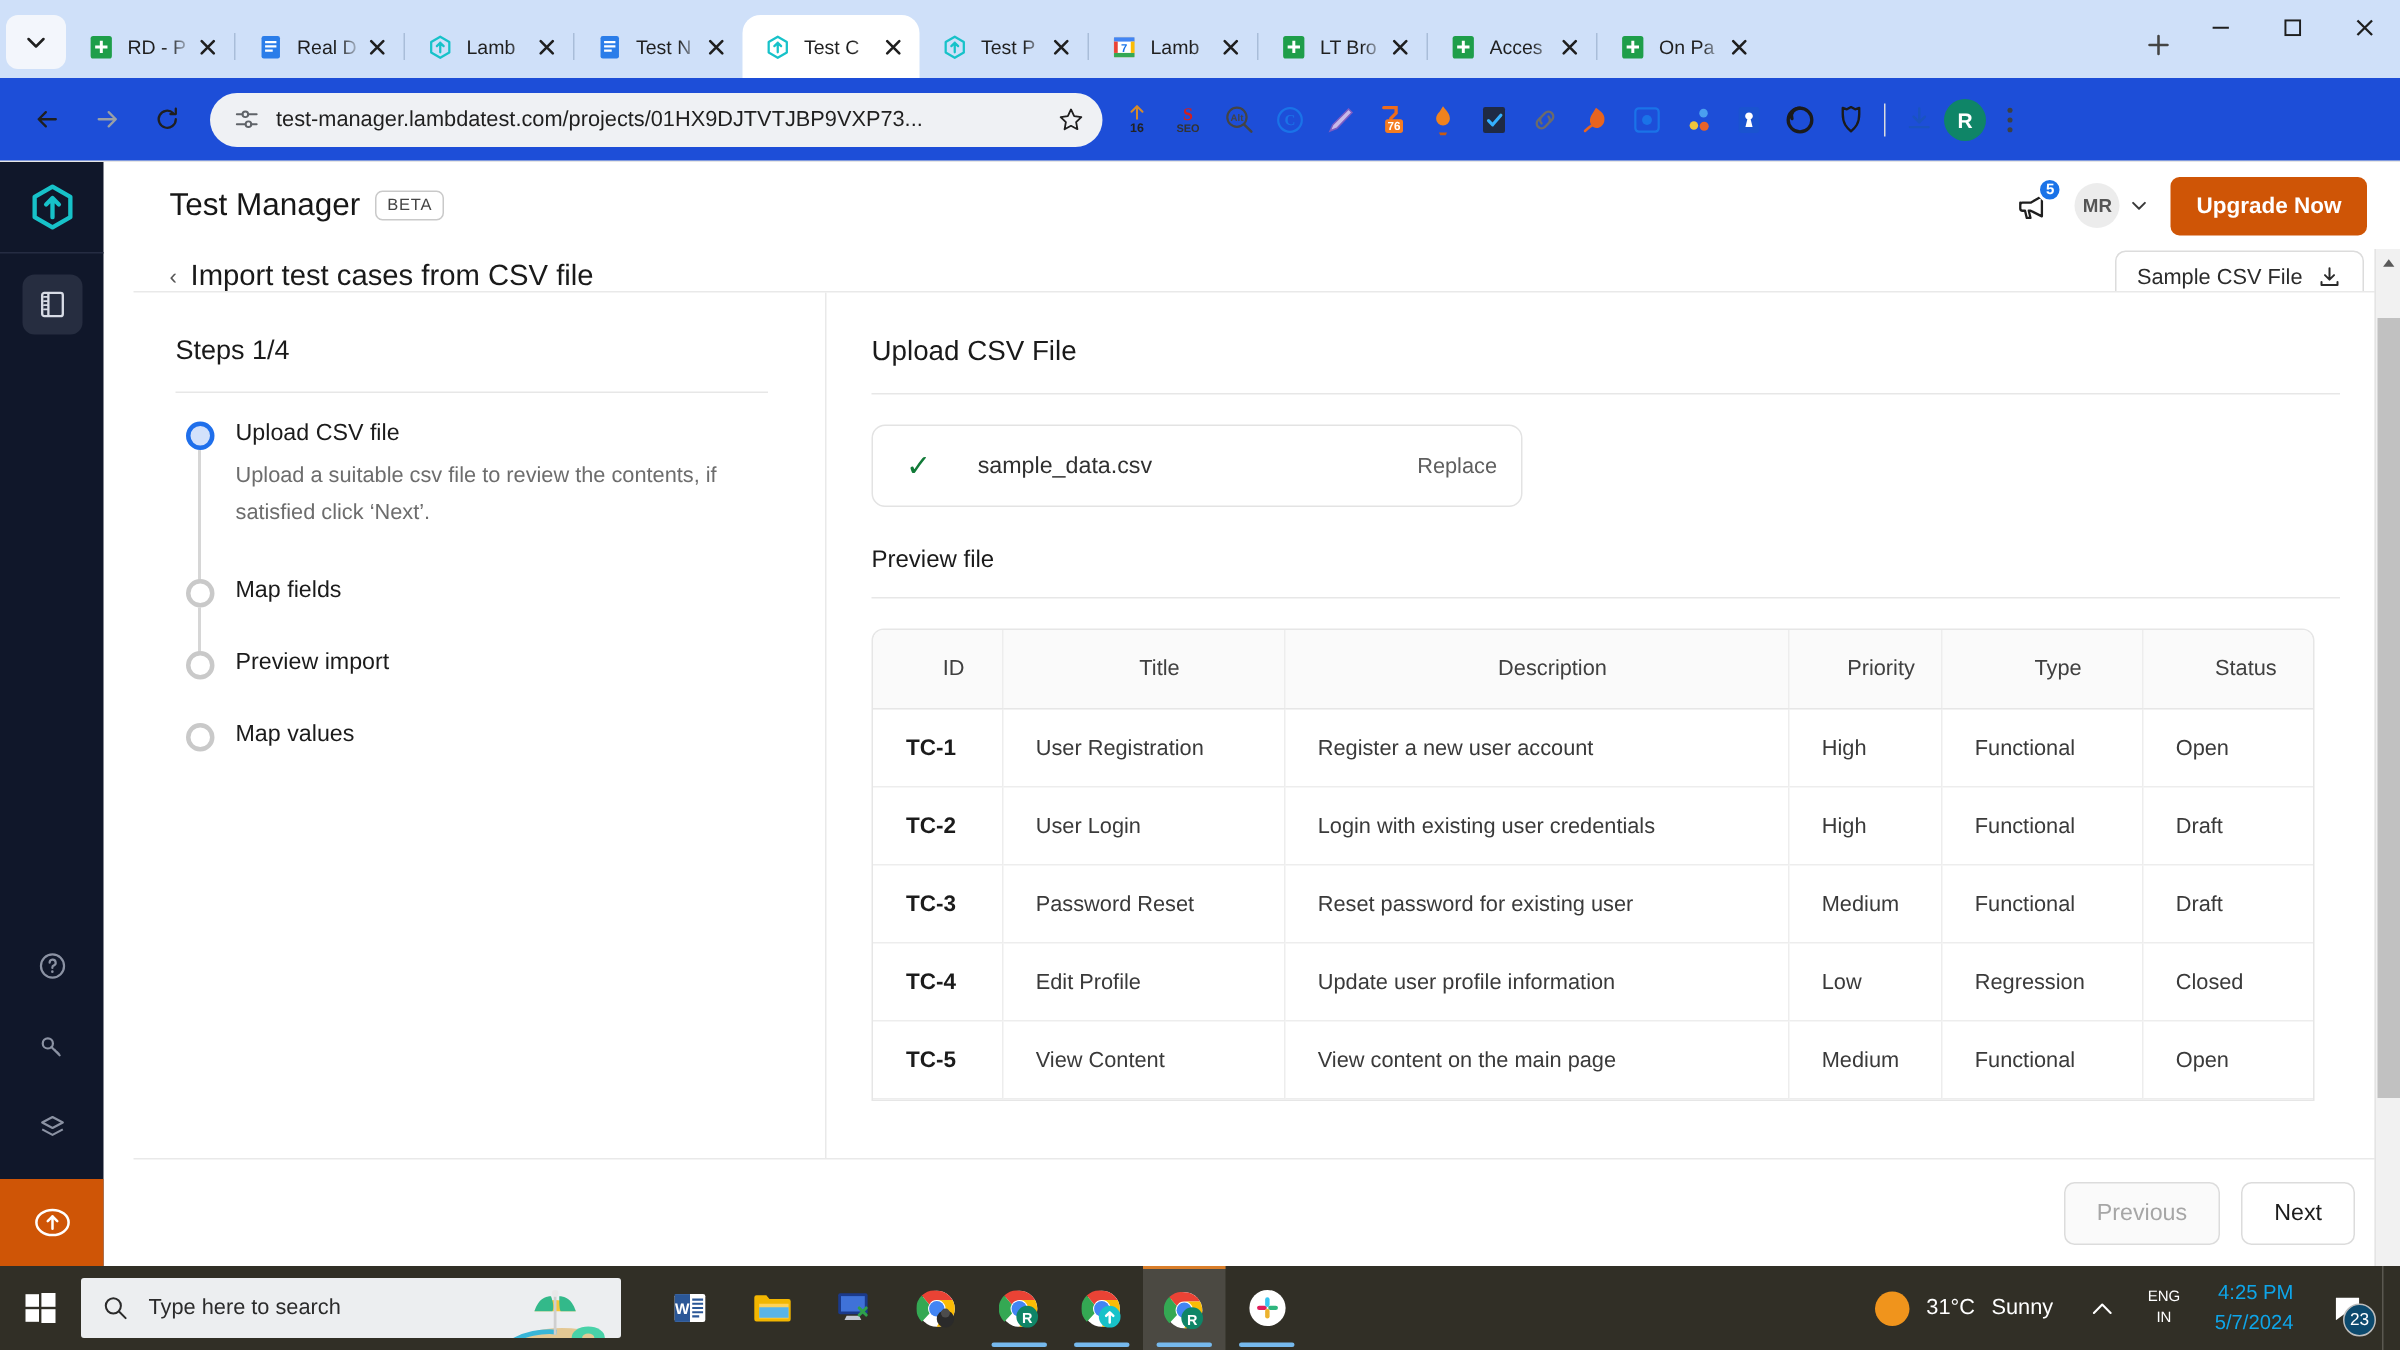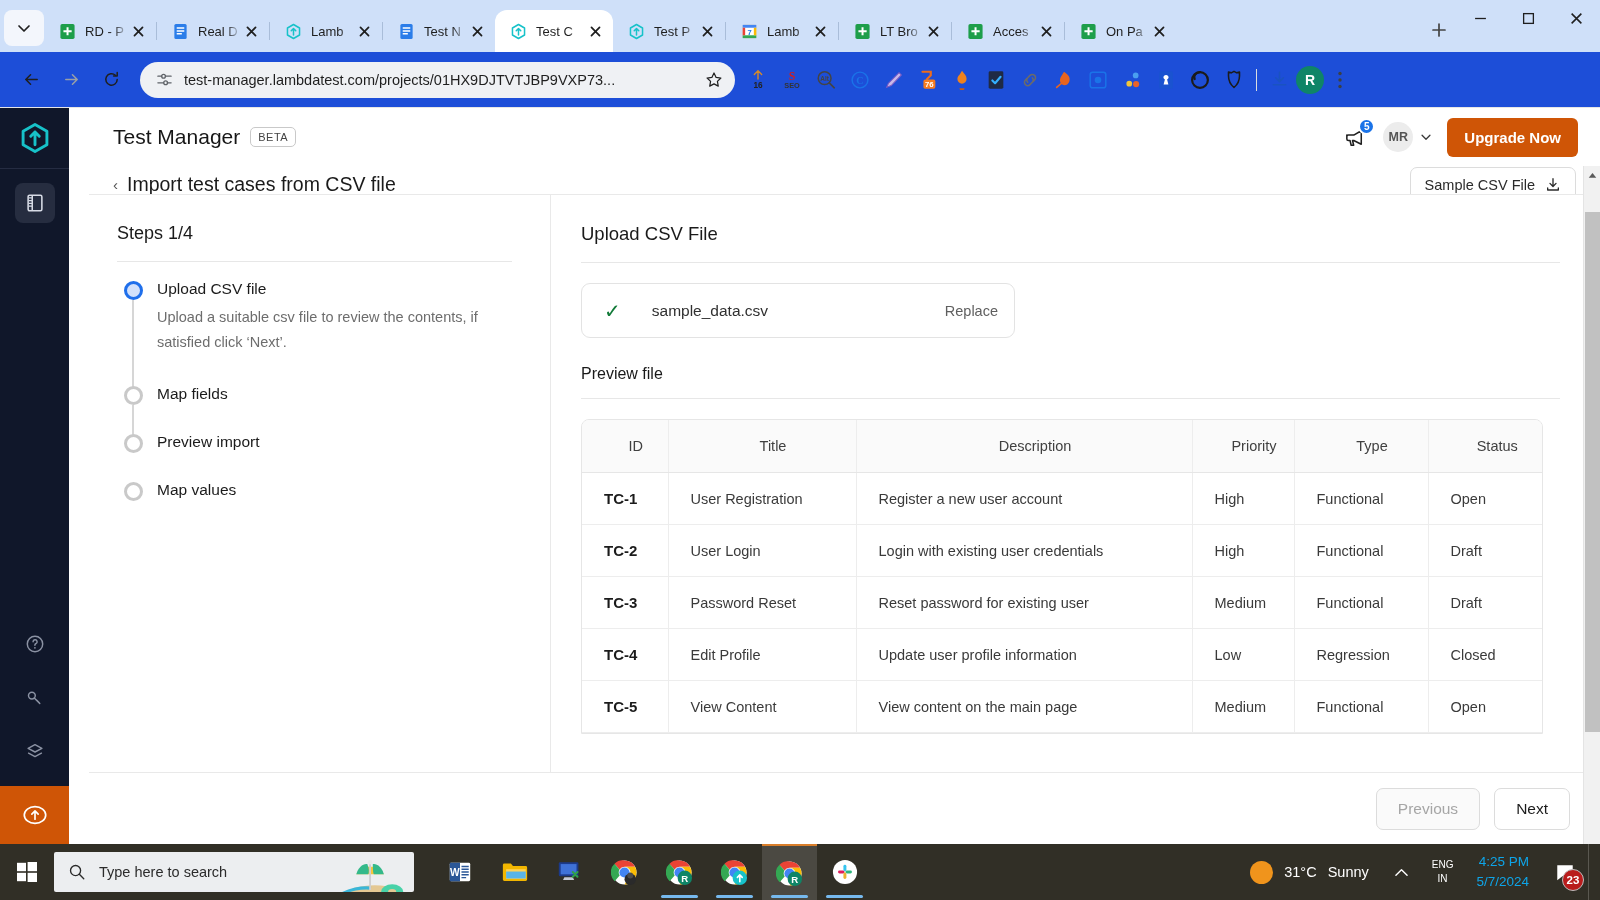--- a/index.html
+++ b/index.html
@@ -236,23 +236,23 @@
   }
   .tray { margin-left: auto; display: flex; align-items: center; height: 100%; gap: 0; padding-right: 4px;}
   .weather { display: flex; align-items: center; gap: 11px; padding: 0 12px; cursor: pointer; }
   .sun-ic { width: 23px; height: 23px; border-radius: 50%; background: #f0941c; flex:none;}
   .weather-txt { color: #fff; font-size: 14.5px; white-space: nowrap; }
   .tray-chev { padding: 0 14px; cursor: pointer; color: #fff; display:flex; align-items:center;}
   .lang { color: #fff; font-size: 10px; line-height: 1.45; text-align: center; padding: 0 10px; cursor: pointer;}
   .clock { color: #0ea5e9; font-size: 13.5px; line-height: 1.45; text-align: right; padding: 0 13px; cursor: pointer;}
   .notif { width: 46px; height: 100%; display: flex; align-items: center; justify-content: center; position: relative; cursor: pointer;}
   .notif-count {
-    position: absolute; bottom: 9px; right: 4px; background: #b91c1c; color: #fff;
+    position: absolute; bottom: 9px; right: 4px; background: #0c4a6e; color: #fff;
     border: 1.5px solid #bdbdbd; border-radius: 50%; width: 22px; height: 22px;
-    display: flex; align-items: center; justify-content: center; font-size: 11.5px; font-weight: bold;
+    display: flex; align-items: center; justify-content: center; font-size: 11.5px;
   }
   .show-desktop { width: 8px; height: 100%; border-left: 1px solid #5a5850; }
 </style>
 </head>
 <body>
 
 <div class="browser-topbar">
   <div class="tablist-toggle">
     <svg viewBox="0 0 16 16">
         <path d="M3 6l5 5 5-5" fill="none" stroke="#1f1f1f" stroke-width="1.7" stroke-linecap="round" stroke-linejoin="round"></path>

